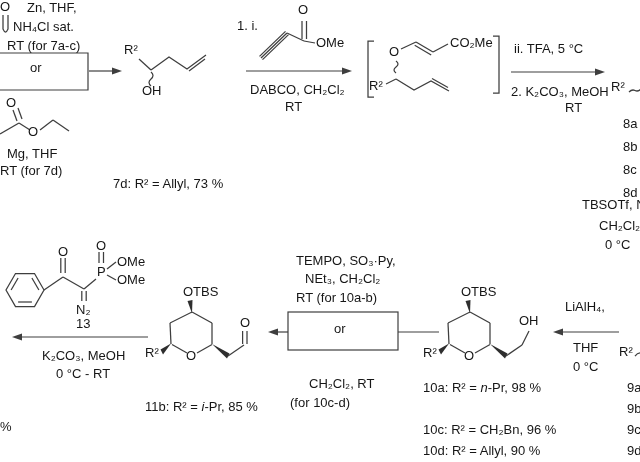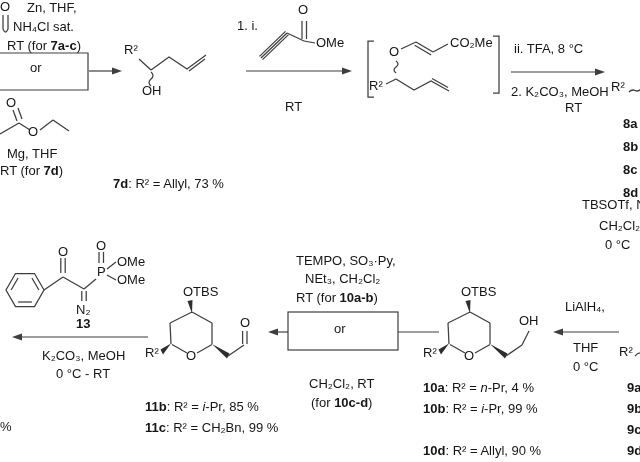--- a/index.html
+++ b/index.html
@@ -1,19 +1,19 @@
 <!DOCTYPE html>
 <html><head>
 <meta charset="utf-8">
 <style>
   html,body{margin:0;padding:0;background:#fff;}
   .canvas{position:relative;width:640px;height:462px;background:#fff;overflow:hidden;
           font-family:"Liberation Sans","DejaVu Sans",sans-serif;color:#161616;}
   .t{position:absolute;white-space:nowrap;font-size:13px;line-height:14px;color:#161616;}
-  .b{font-weight:bold;}
+  .b{font-weight:normal;}
   .i{font-style:italic;}
   svg{position:absolute;left:0;top:0;}
   svg .bond{stroke:#3e3e3e;stroke-width:1.25;fill:none;}
   svg .wedge{fill:#2e2e2e;stroke:none;}
   svg .arrow{stroke:#3e3e3e;stroke-width:1.2;fill:none;}
   svg .head{fill:#3e3e3e;stroke:none;}
   svg .box{stroke:#3e3e3e;stroke-width:1.2;fill:none;}
 </style>
 </head>
 <body>
@@ -167,27 +167,28 @@
   <span class="t" style="left:28px;top:125px">O</span>
 
   <span class="t" style="left:124px;top:43px">R²</span>
   <span class="t" style="left:142px;top:84px">OH</span>
 
   <span class="t" style="left:113px;top:177px"><span class="b">7d</span><span>: R² = Allyl, 73 %</span></span>
 
   <span class="t" style="left:237px;top:19px">1. i.</span>
   <span class="t" style="left:298px;top:3px">O</span>
   <span class="t" style="left:316px;top:36px">OMe</span>
+  <span class="t" style="left:250px;top:83px">DABCO, CH₂Cl₂</span>
   <span class="t" style="left:285px;top:100px">RT</span>
 
   <span class="t" style="left:389px;top:45px">O</span>
   <span class="t" style="left:450px;top:36px">CO₂Me</span>
   <span class="t" style="left:369px;top:79px">R²</span>
 
-  <span class="t" style="left:514px;top:42px">ii. TFA, 8 °C</span>
+  <span class="t" style="left:514px;top:42px">ii. TFA, 5 °C</span>
   <span class="t" style="left:511px;top:85px">2. K₂CO₃, MeOH</span>
   <span class="t" style="left:565px;top:101px">RT</span>
 
   <span class="t" style="left:611px;top:80px">R²</span>
   <span class="t" style="left:623px;top:117px"><span class="b">8a</span></span>
   <span class="t" style="left:623px;top:140px"><span class="b">8b</span></span>
   <span class="t" style="left:623px;top:163px"><span class="b">8c</span></span>
   <span class="t" style="left:623px;top:186px"><span class="b">8d</span></span>
 
   <span class="t" style="left:582px;top:198px">TBSOTf, N</span>
@@ -204,36 +205,35 @@
 
   <span class="t" style="left:42px;top:349px">K₂CO₃, MeOH</span>
   <span class="t" style="left:56px;top:367px">0 °C - RT</span>
 
   <span class="t" style="left:183px;top:285px">OTBS</span>
   <span class="t" style="left:145px;top:346px">R²</span>
   <span class="t" style="left:186px;top:349px">O</span>
   <span class="t" style="left:240px;top:316px">O</span>
 
   <span class="t" style="left:145px;top:400px"><span class="b">11b</span><span>: R² = </span><span class="i">i</span><span>-Pr, 85 %</span></span>
-  <span class="t" style="left:145px;top:421px"><span class="b">11c</span><span>: R² = CH₂Bn, 99 %</span></span>
 
   <span class="t" style="left:296px;top:254px">TEMPO, SO₃·Py,</span>
   <span class="t" style="left:305px;top:272px">NEt₃, CH₂Cl₂</span>
   <span class="t" style="left:296px;top:291px"><span>RT (for </span><span class="b">10a-b</span><span>)</span></span>
   <span class="t" style="left:334px;top:322px">or</span>
   <span class="t" style="left:309px;top:377px">CH₂Cl₂, RT</span>
-  <span class="t" style="left:311px;top:396px"><span>(for </span><span class="b">10c-d</span><span>)</span></span>
+  <span class="t" style="left:290px;top:396px"><span>(for </span><span class="b">10c-d</span><span>)</span></span>
 
   <span class="t" style="left:461px;top:285px">OTBS</span>
   <span class="t" style="left:423px;top:346px">R²</span>
   <span class="t" style="left:464px;top:349px">O</span>
   <span class="t" style="left:519px;top:314px">OH</span>
 
-  <span class="t" style="left:423px;top:381px"><span class="b">10a</span><span>: R² = </span><span class="i">n</span><span>-Pr, 4 %</span></span>
-  <span class="t" style="left:423px;top:402px"><span class="b">10b</span><span>: R² = </span><span class="i">i</span><span>-Pr, 99 %</span></span>
+  <span class="t" style="left:423px;top:381px"><span class="b">10a</span><span>: R² = </span><span class="i">n</span><span>-Pr, 98 %</span></span>
+  <span class="t" style="left:423px;top:423px"><span class="b">10c</span><span>: R² = CH₂Bn, 96 %</span></span>
   <span class="t" style="left:423px;top:444px"><span class="b">10d</span><span>: R² = Allyl, 90 %</span></span>
 
   <span class="t" style="left:565px;top:300px">LiAlH₄,</span>
   <span class="t" style="left:573px;top:341px">THF</span>
   <span class="t" style="left:573px;top:360px">0 °C</span>
 
   <span class="t" style="left:619px;top:345px">R²</span>
   <span class="t" style="left:627px;top:381px"><span class="b">9a</span></span>
   <span class="t" style="left:627px;top:402px"><span class="b">9b</span></span>
   <span class="t" style="left:627px;top:423px"><span class="b">9c</span></span>

